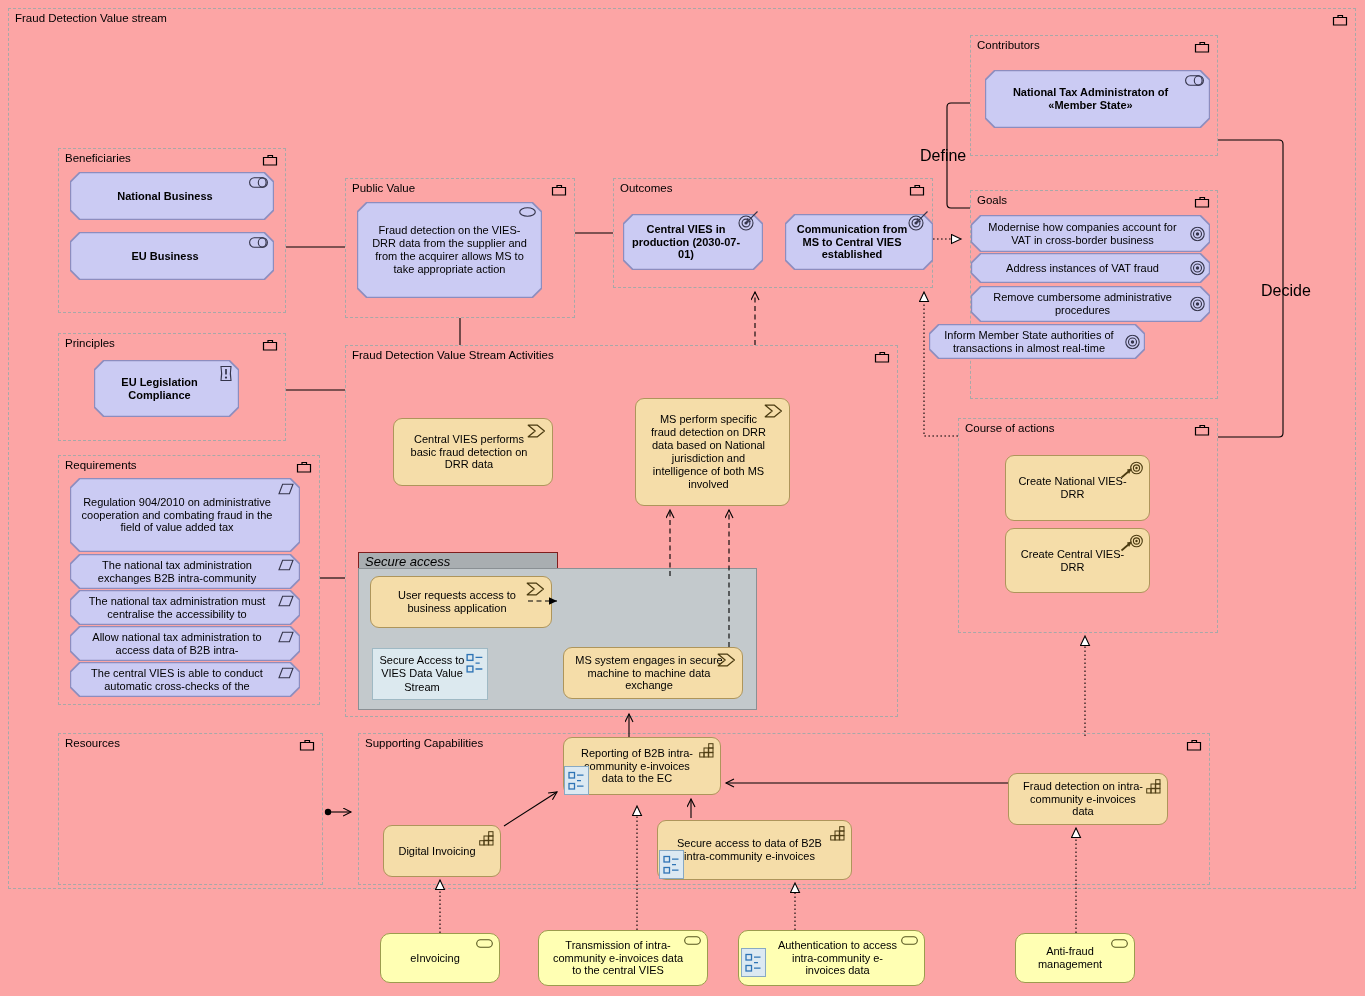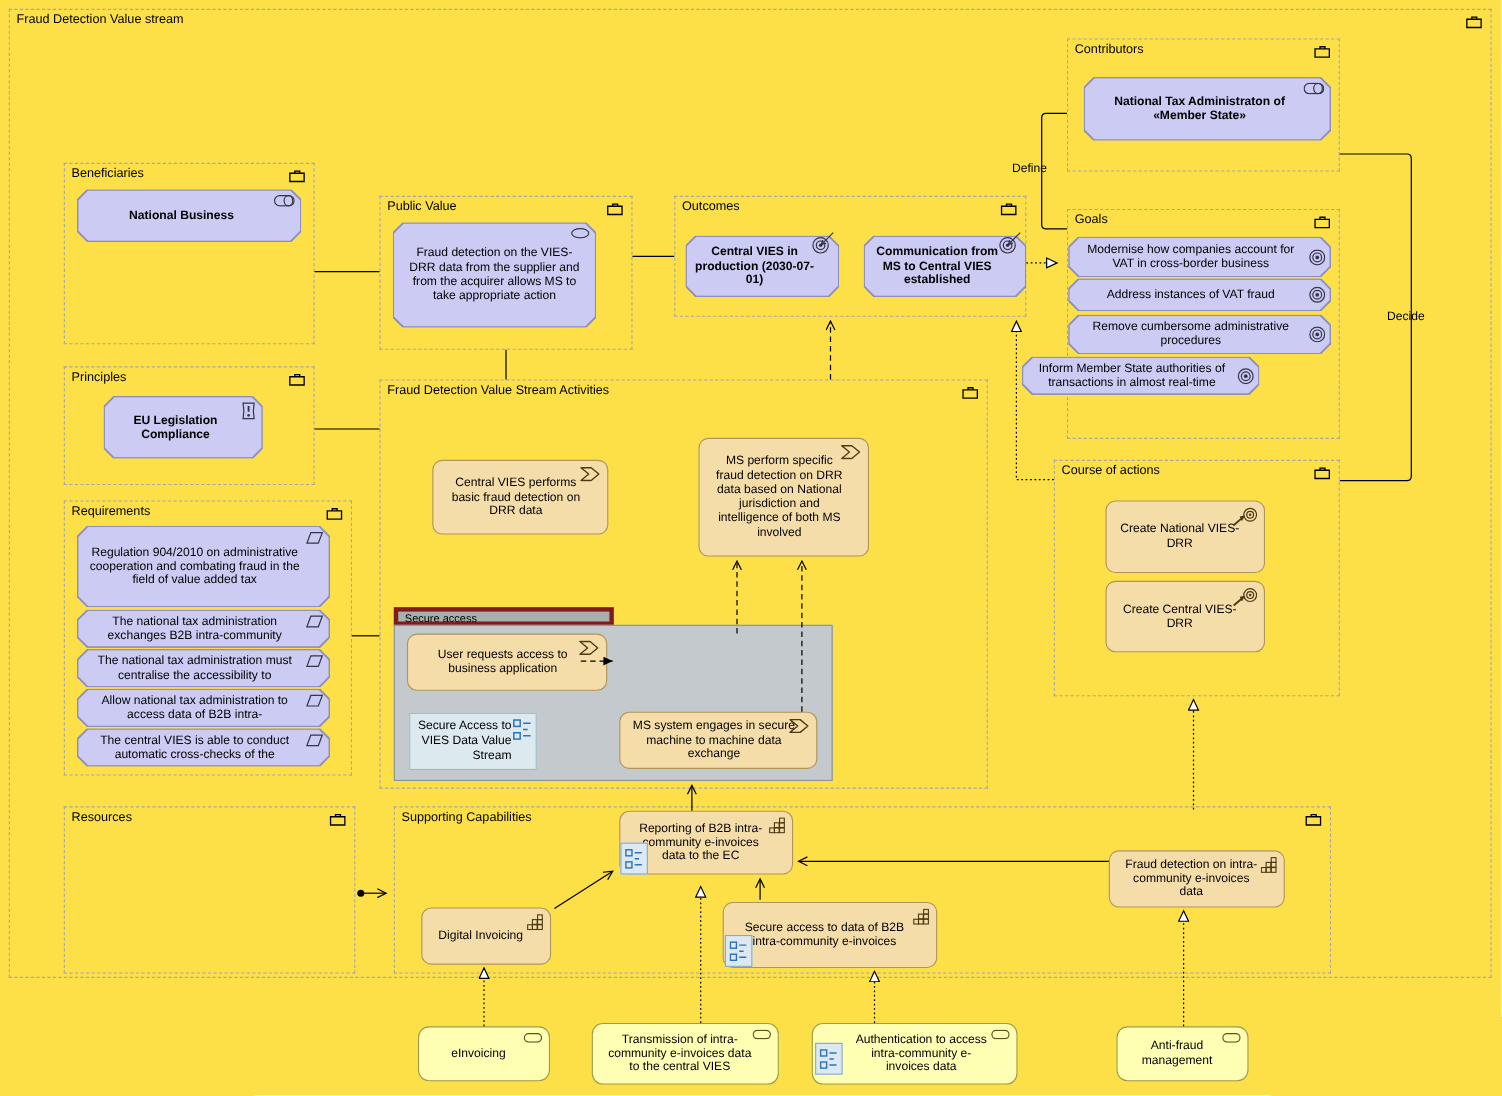--- a/index.html
+++ b/index.html
@@ -1,17 +1,17 @@
 <!DOCTYPE html>
 <html><head>
 <meta charset="utf-8">
 <style>
   html,body{margin:0;padding:0;background:#fff;}
   body{font-family:"Liberation Sans",sans-serif;color:#000;}
-  .canvas{position:relative;width:1365px;height:996px;background:#fde047;overflow:hidden;}
+  .canvas{position:relative;width:1365px;height:996px;background:#fca5a5;overflow:hidden;}
 
   
   .grp{position:absolute;border:1px dashed #a8a8a8;box-sizing:border-box;background:transparent;}
   .gtitle{position:absolute;top:3px;left:6px;font-size:11.5px;white-space:nowrap;}
   .gfolder{position:absolute;top:5px;right:7px;line-height:0;}
 
   
   .oct{position:absolute;}
   .cut{clip-path:polygon(9px 0,calc(100% - 9px) 0,100% 9px,100% calc(100% - 9px),calc(100% - 9px) 100%,9px 100%,0 calc(100% - 9px),0 9px);}
   .oct .bg{position:absolute;inset:0;background:#8d8dbe;}
@@ -22,32 +22,32 @@
   .ic-mid{top:50%;transform:translateY(-50%);}
   .ic-out{top:-5px;right:4px;overflow:visible;}
 
   
   .rr{position:absolute;background:#f5dda9;border:1px solid #ae955b;border-radius:9px;box-sizing:border-box;display:flex;align-items:center;justify-content:center;text-align:center;font-size:11px;line-height:1.18;padding:2px 10px;}
   
   .resbox{position:absolute;background:#f5dda9;border:1px solid #ae955b;box-sizing:border-box;display:flex;align-items:center;justify-content:center;text-align:center;font-size:11px;line-height:1.2;padding:2px 12px;}
   
   .svc{position:absolute;background:#ffffb3;border:1px solid #9c9c4e;border-radius:10px;box-sizing:border-box;display:flex;align-items:center;justify-content:center;text-align:center;font-size:11px;line-height:1.18;padding:2px 12px;}
   
-  .sec-tab{position:absolute;background:#a9aeb1;border:4px solid #7f1d1d;box-sizing:border-box;font-size:10px;padding:1px 6px;}
+  .sec-tab{position:absolute;background:#a9aeb1;border:1px solid #7f1d1d;box-sizing:border-box;font-size:13px;padding:1px 6px;font-style:italic;}
   .sec-body{position:absolute;background:#c3c9cc;border:1px solid #8a9094;box-sizing:border-box;}
   
-  .maplink{position:absolute;background:#dce9ef;border:1px solid #9fb9c4;box-sizing:border-box;display:flex;align-items:center;justify-content:center;text-align:right;font-size:11px;line-height:1.2;padding:2px 22px 2px 6px;}
+  .maplink{position:absolute;background:#dce9ef;border:1px solid #9fb9c4;box-sizing:border-box;display:flex;align-items:center;justify-content:center;text-align:center;font-size:11px;line-height:1.2;padding:2px 22px 2px 6px;}
   
   .chip{position:absolute;width:25px;height:29px;background:#dce9f2;border:1px solid #88a9c3;box-sizing:border-box;display:flex;align-items:center;justify-content:center;z-index:6;}
 
   .wires{position:absolute;left:0;top:0;z-index:5;pointer-events:none;}
   .ln{stroke:#000;stroke-width:1.1;fill:none;}
   .dash{stroke-dasharray:5 3.5;}
   .dot{stroke-dasharray:1.6 2.4;}
-  .wlabel{position:absolute;font-size:11px;white-space:nowrap;z-index:6;}
+  .wlabel{position:absolute;font-size:16px;white-space:nowrap;z-index:6;}
   .node{z-index:2;}
 </style>
 </head>
 <body>
 
 <div class="canvas">
 
   <div class="grp" style="left:8px;top:8px;width:1348px;height:881px">
     <div class="gtitle">Fraud Detection Value stream</div>
     <svg class="gfolder" width="16" height="13">
@@ -226,20 +226,29 @@
 
   <div class="oct node" style="left:70px;top:172px;width:204px;height:48px">
     <div class="cut bg"></div>
       <div class="cut fg"></div>
     <div class="lbl tight">National Business</div>
     <span class="ic"><svg width="19" height="11" viewBox="0 0 19 11">
           <rect x="0.6" y="0.8" width="17.8" height="9.4" rx="4.7" fill="none" stroke="#34344a" stroke-width="1.1"></rect>
           <ellipse cx="13.2" cy="5.5" rx="3.9" ry="4.6" fill="none" stroke="#34344a" stroke-width="1.1"></ellipse>
         </svg></span>
   </div>
+  <div class="oct node" style="left:70px;top:232px;width:204px;height:48px">
+    <div class="cut bg"></div>
+      <div class="cut fg"></div>
+    <div class="lbl tight">EU Business</div>
+    <span class="ic"><svg width="19" height="11" viewBox="0 0 19 11">
+          <rect x="0.6" y="0.8" width="17.8" height="9.4" rx="4.7" fill="none" stroke="#34344a" stroke-width="1.1"></rect>
+          <ellipse cx="13.2" cy="5.5" rx="3.9" ry="4.6" fill="none" stroke="#34344a" stroke-width="1.1"></ellipse>
+        </svg></span>
+  </div>
 
   <div class="oct node" style="left:357px;top:202px;width:185px;height:96px">
     <div class="cut bg"></div>
       <div class="cut fg"></div>
     <div class="lbl" style="padding:2px 10px">Fraud detection on the VIES-DRR data from the supplier and from the acquirer allows MS to take appropriate action</div>
     <span class="ic"><svg width="17" height="10" viewBox="0 0 17 10">
           <ellipse cx="8.5" cy="5" rx="7.8" ry="4.2" fill="none" stroke="#34344a" stroke-width="1.1"></ellipse>
         </svg></span>
   </div>
 

